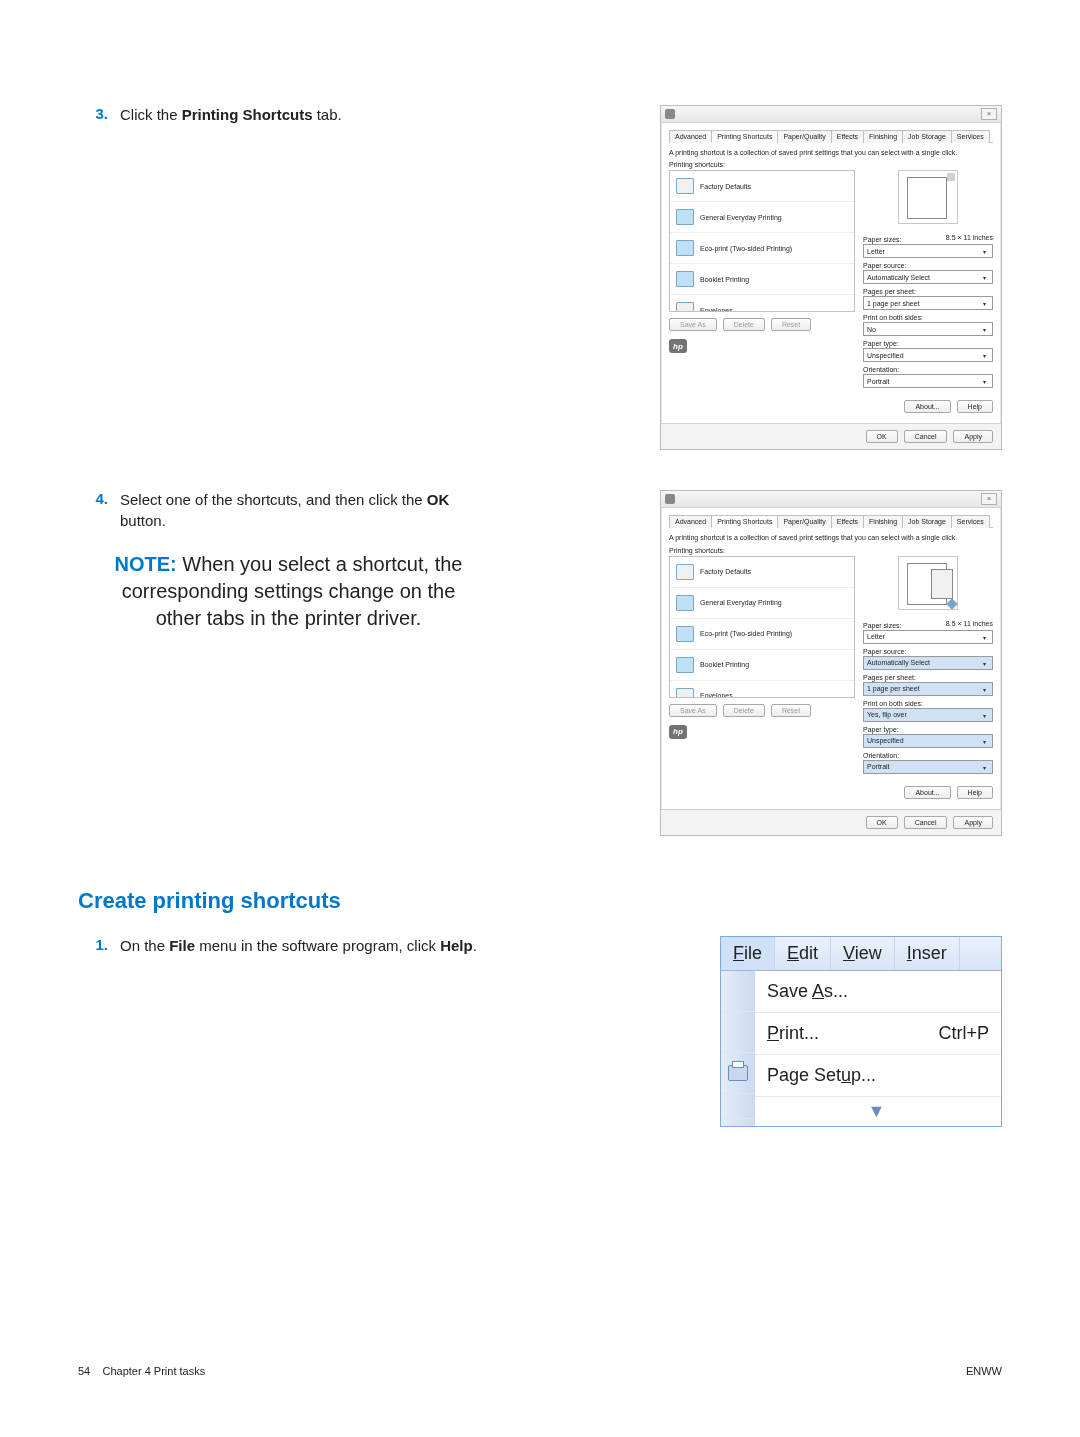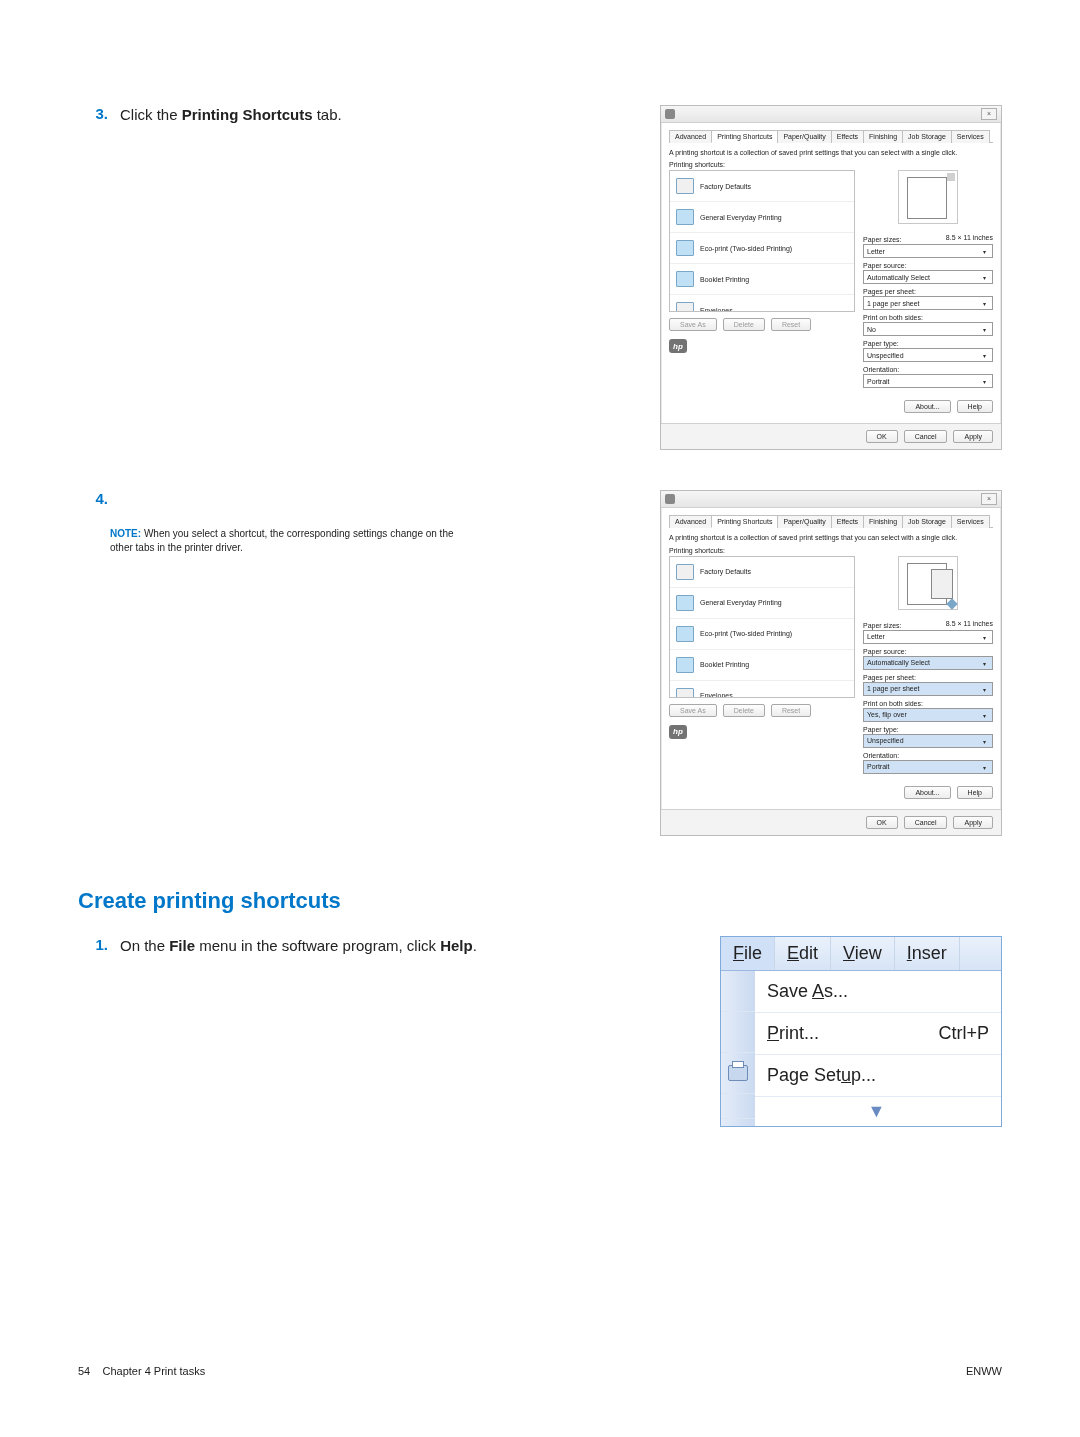--- a/index.html
+++ b/index.html
@@ -40,24 +40,25 @@
     padding-right: 12px;
   }
   .step-text {
     font-size: 15px;
     line-height: 1.35;
     font-weight: 300;
   }
   .step-text b, .step-text strong { font-weight: bold; }
   .note {
     margin-top: 14px;
-    margin-left: 32px;
-    font-size: 10px;
+    margin-left: 21px;
+    font-size: 20px;
     line-height: 1.35;
     font-weight: 300;
+    text-align: center;
   }
   .note-label {
     color: #0077c8;
     font-weight: bold;
   }
   .section-title {
     color: #0077c8;
     font-size: 22px;
     font-weight: bold;
     margin: 52px 0 22px 0;
@@ -367,20 +368,23 @@
         <div class="btn">Cancel</div>
         <div class="btn">Apply</div>
       </div>
     </div>
   </div>
 
   <div class="step-row">
     <div class="step-col-text">
       <div class="step-line">
         <div class="step-num">4.</div>
+        <div class="step-text">
+          <span>Select one of the shortcuts, and then click the </span><b>OK</b><span> button.</span>
+        </div>
       </div>
       <div class="note">
         <span class="note-label">NOTE:</span><span>  When you select a shortcut, the corresponding settings change on the other tabs in the printer driver.</span>
       </div>
     </div>
 
     <div class="dialog">
       <div class="dlg-titlebar">
         <div class="printer-icon"></div>
         <div></div>

